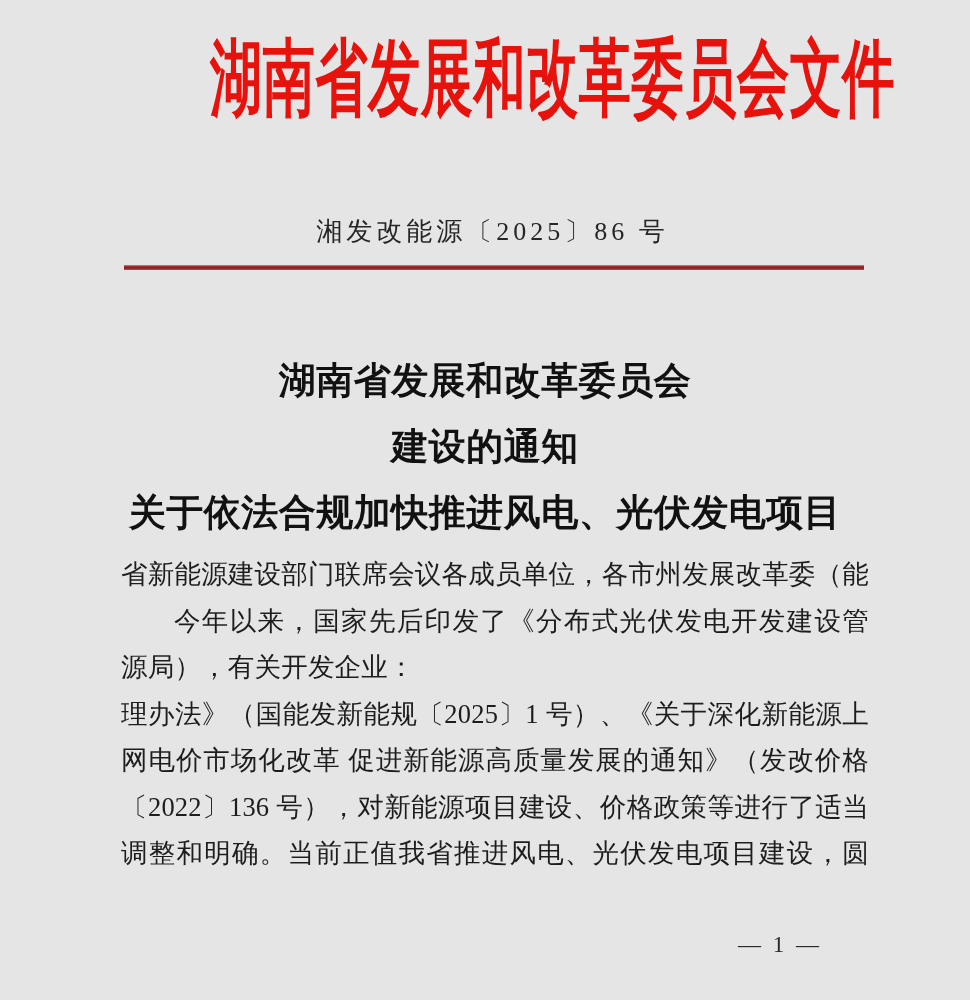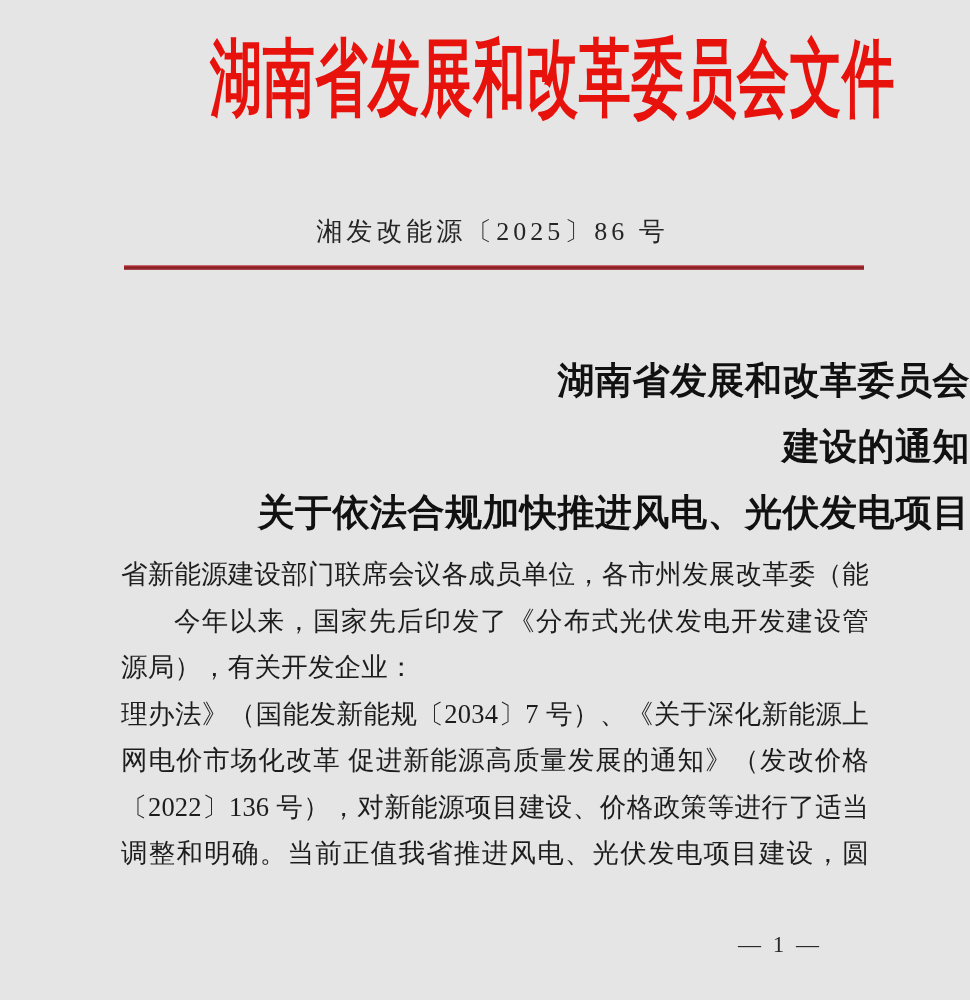--- a/index.html
+++ b/index.html
@@ -60,21 +60,21 @@
     height: 5px;
     background: linear-gradient(to bottom, #cf8a8d 0%, #a62a30 30%, #7e1b20 60%, #b4555a 100%);
   }
 
   
   .doc-title {
     position: absolute;
     top: 348px;
     left: 0;
     right: 0;
-    text-align: right;
+    text-align: center;
     font-weight: bold;
     font-size: 37px;
     line-height: 66px;
     color: #111111;
     letter-spacing: 0.5px;
   }
   .doc-title .t-line { white-space: nowrap; }
 
   
   .body-text {
@@ -125,21 +125,21 @@
   <div class="doc-title">
     <div class="t-line">湖南省发展和改革委员会</div>
     <div class="t-line">建设的通知</div>
     <div class="t-line">关于依法合规加快推进风电、光伏发电项目</div>
   </div>
 
   <div class="body-text">
     <div class="line fill">省新能源建设部门联席会议各成员单位，各市州发展改革委（能</div>
     <div class="line fill indent">今年以来，国家先后印发了《分布式光伏发电开发建设管</div>
     <div class="line">源局），有关开发企业：</div>
-    <div class="line fill">理办法》（国能发新能规〔2034〕7 号）、《关于深化新能源上</div>
+    <div class="line fill">理办法》（国能发新能规〔2025〕1 号）、《关于深化新能源上</div>
     <div class="line fill">网电价市场化改革 促进新能源高质量发展的通知》（发改价格</div>
     <div class="line fill">〔2022〕136 号），对新能源项目建设、价格政策等进行了适当</div>
     <div class="line fill">调整和明确。当前正值我省推进风电、光伏发电项目建设，圆</div>
   </div>
 
   <div class="page-number">— 1 —</div>
 
 </div>
 
 </body></html>

